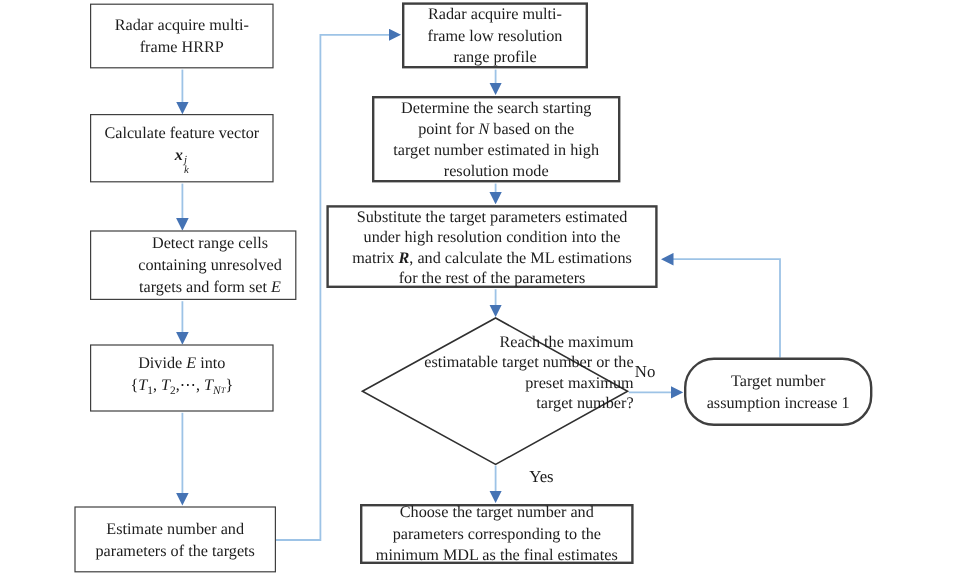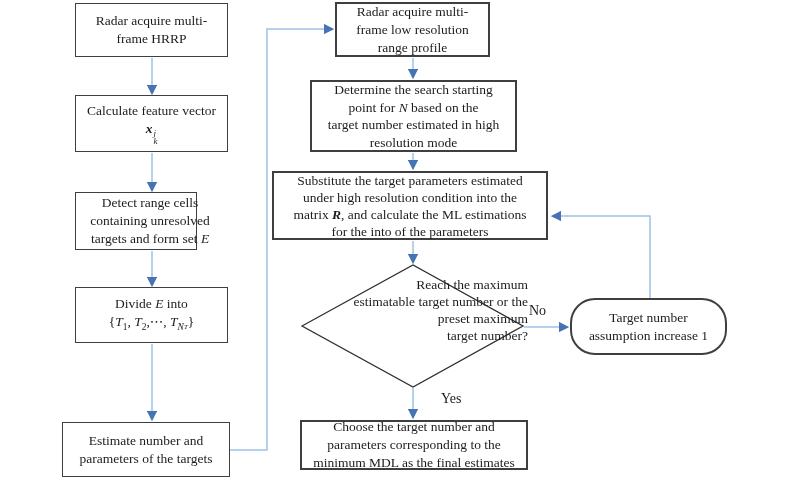--- a/index.html
+++ b/index.html
@@ -21,21 +21,21 @@
   .bi{font-style:italic;font-weight:bold;}
   
   .mstack{display:inline-flex;flex-direction:column;align-items:flex-start;
           margin-left:1px;font-size:9px;line-height:8px;font-style:italic;vertical-align:-3px;}
   
   .sb{font-size:9.5px;vertical-align:-3.5px;letter-spacing:0;}
   .sb2{font-size:7px;vertical-align:-2.5px;}
   
   #a1{left:75px;top:3px;width:153px;height:54px;}
   #a2{left:75px;top:95px;width:153px;height:57px;}
-  #a3{left:75px;top:192px;width:122px;height:58px;padding-left:28px;}
+  #a3{left:75px;top:192px;width:172px;height:58px;padding-left:28px;}
   #a4{left:75px;top:287px;width:153px;height:56px;}
   #a5{left:62px;top:422px;width:168px;height:55px;}
   #b1{left:335px;top:2px;width:155px;height:55px;border-width:2px;}
   #b2{left:310px;top:80px;width:207px;height:72px;line-height:17.5px;border-width:2px;}
   #b3{left:272px;top:171px;width:276px;height:69px;line-height:17px;border-width:2px;}
   #b4{left:570px;top:298px;width:157px;height:57px;border-width:2px;border-radius:25px;}
   #b5{left:300px;top:420px;width:228px;height:50px;border-width:2px;}
   .dtext{
     position:absolute;left:298px;top:276px;width:230px;text-align:right;
     font-size:13.5px;line-height:17px;
@@ -120,21 +120,21 @@
     </div>
     <div class="ln">target number estimated in high</div>
     <div class="ln">resolution mode</div>
   </div>
 
   <div class="node" id="b3">
     <div class="ln">Substitute the target parameters estimated</div>
     <div class="ln">under high resolution condition into the</div>
     <div class="ln"><span>matrix </span><span class="bi">R</span><span>, and calculate the ML estimations</span>
     </div>
-    <div class="ln">for the into of the parameters</div>
+    <div class="ln">for the rest of the parameters</div>
   </div>
 
   <div class="dtext">
     <div class="ln">Reach the maximum</div>
     <div class="ln">estimatable target number or the</div>
     <div class="ln">preset maximum</div>
     <div class="ln">target number?</div>
   </div>
 
   <div class="node" id="b4">

